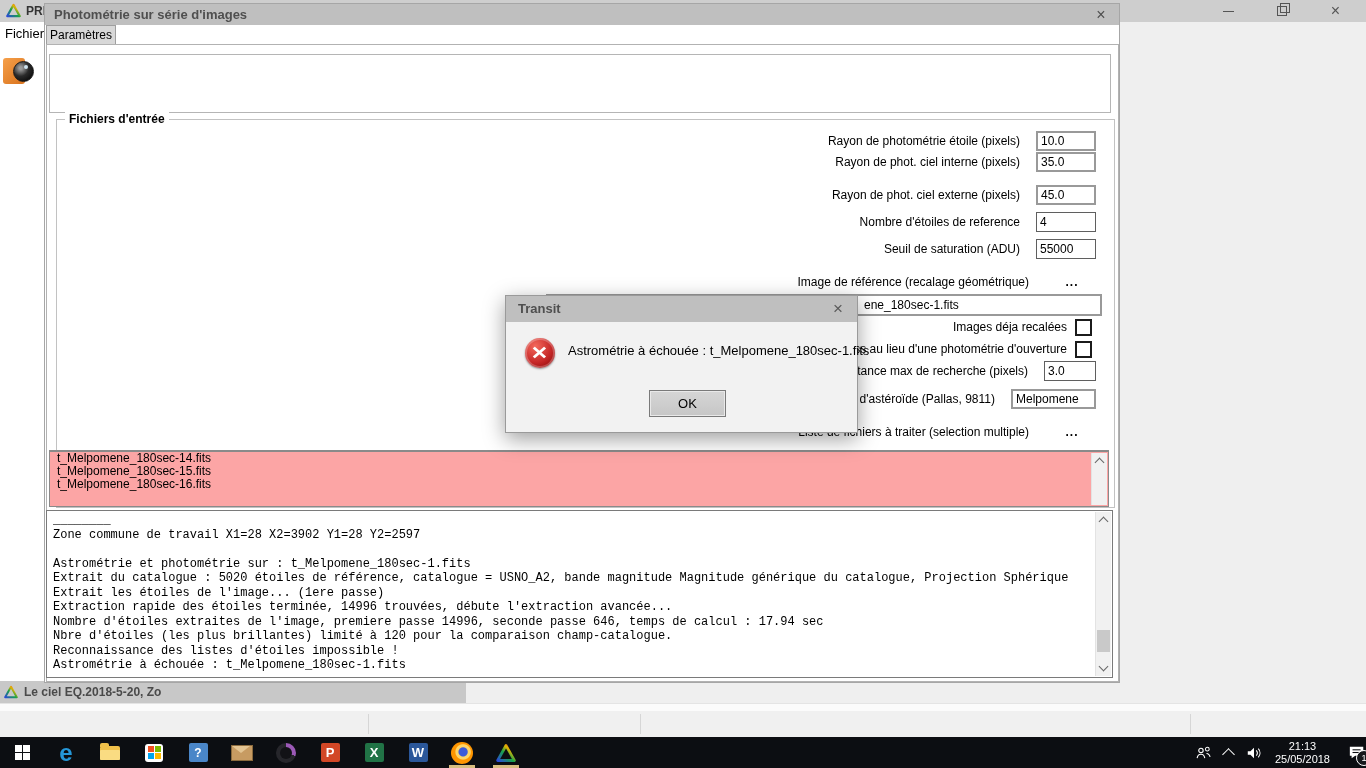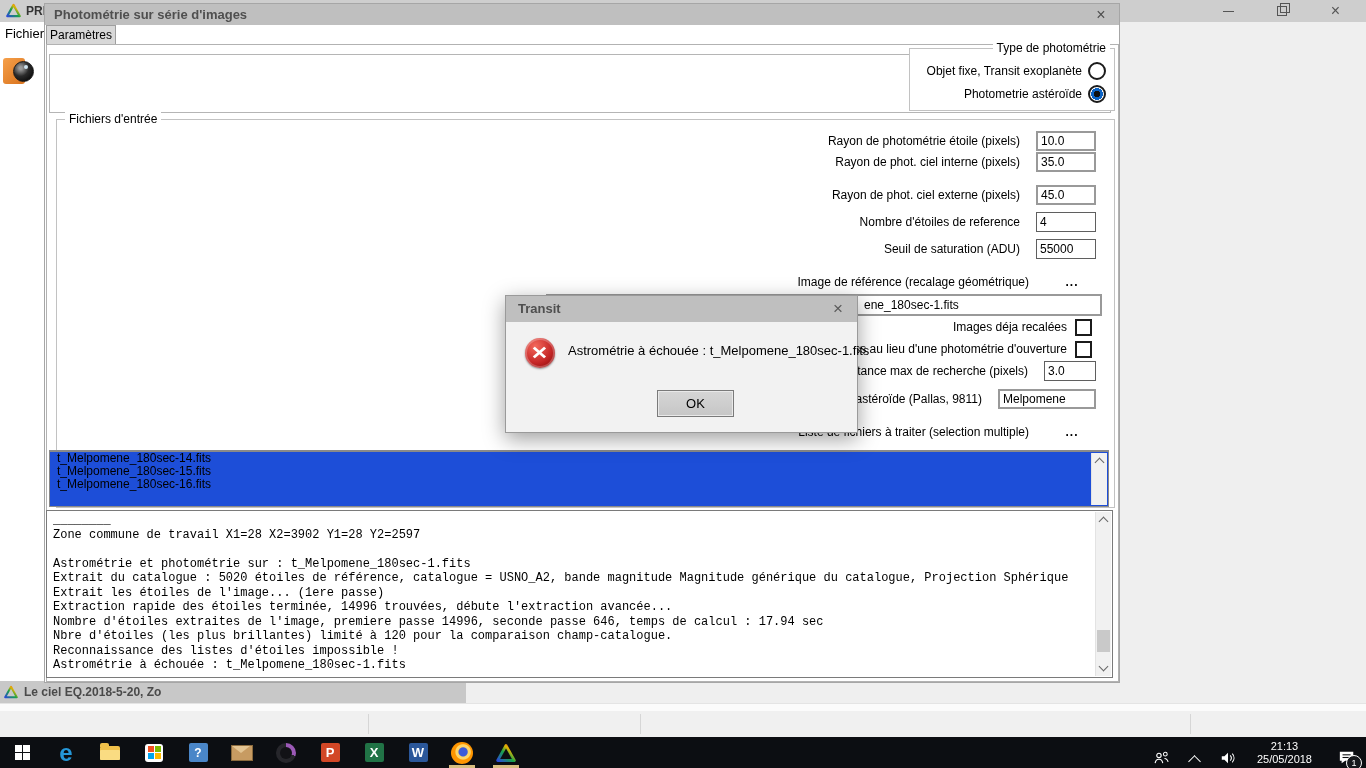--- a/index.html
+++ b/index.html
@@ -43,31 +43,31 @@
   #top-box{left:4px;top:50px;width:1060px;height:57px;border:1px solid #b5b5b5;background:#fff;}
   .group{border:1px solid #c2c2c2;background:#fff;}
   .legend{position:absolute;top:-8px;background:#fff;padding:0 4px;font-size:12px;white-space:nowrap;}
   #type-group{left:864px;top:44px;width:204px;height:61px;}
   #type-group .legend{right:4px;}
   .radio-row{position:absolute;right:8px;height:16px;display:flex;align-items:center;gap:6px;}
   .radio-label{white-space:nowrap;font-size:12px;}
   .radio{width:14px;height:14px;border:2px solid #1b1b1b;border-radius:50%;background:#fff;box-sizing:content-box;}
   .radio.checked{background:radial-gradient(circle,#101010 0 3px,#0b63c5 3px 6px,#fff 6px);}
   #files-group{left:11px;top:115px;width:1057px;height:387px;}
-  #files-group .legend{left:8px;}
+  #files-group .legend{left:8px;font-weight:bold;}
   .frow{position:absolute;right:23px;height:20px;display:flex;align-items:center;gap:16px;}
   .rlabel{white-space:nowrap;font-size:12px;}
   .tbox{height:20px;box-sizing:border-box;font-family:"Liberation Sans",sans-serif;font-size:12px;padding:0 3px;background:#fff;}
   .tbox.gray{border:2px solid #999;}
   .tbox.dark{border:1px solid #5f5f5f;}
   .browse{position:absolute;width:24px;text-align:center;font-weight:bold;letter-spacing:1px;font-size:12px;}
   .chk-row{position:absolute;height:16px;display:flex;align-items:center;gap:8px;}
   .checkbox{width:13px;height:13px;border:2px solid #1b1b1b;background:#fff;}
   
-  #file-list{left:4px;top:446px;width:1060px;height:57px;border:1px solid #8a8a8a;border-top:2px solid #8a8a8a;box-sizing:border-box;background:#1d4ed8;overflow:hidden;}
+  #file-list{left:4px;top:446px;width:1060px;height:57px;border:1px solid #8a8a8a;border-top:2px solid #8a8a8a;box-sizing:border-box;background:#fca5a5;overflow:hidden;}
   .list-item{padding-left:7px;font-size:12px;line-height:13px;white-space:nowrap;}
   .vscroll{position:absolute;top:1px;right:1px;bottom:1px;width:15px;background:#f1f1f1;border-left:1px solid #e3e3e3;}
   .sb-arrow{position:absolute;left:4px;width:6px;height:6px;border-left:1px solid #666;border-top:1px solid #666;}
   .sb-up{top:6px;transform:rotate(45deg);}
   .sb-down{bottom:6px;transform:rotate(225deg);}
   .sb-thumb{position:absolute;left:1px;width:13px;background:#c9c9c9;}
   
   #log-box{left:1px;top:506px;width:1067px;height:168px;border:1px solid #7a7a7a;box-sizing:border-box;background:#fff;overflow:hidden;}
   #log-pre{margin:0;padding:2px 20px 2px 6px;font-family:"Liberation Mono",monospace;font-size:12px;line-height:14.5px;white-space:pre;}
   
@@ -76,42 +76,42 @@
   #err-titlebar{left:0;top:0;width:100%;height:26px;background:#bfbfbf;}
   #err-title{left:12px;top:5px;font-size:13px;font-weight:bold;color:#4f4f4f;}
   #err-close{right:6px;top:2px;width:26px;height:22px;display:flex;align-items:center;justify-content:center;font-size:17px;color:#5a5a5a;}
   #err-icon{left:19px;top:42px;width:30px;height:30px;border-radius:50%;
             background:radial-gradient(circle at 35% 28%,#ff7b6e,#d械 45%,#8f0000 95%);
             background:radial-gradient(circle at 35% 28%,#f4695c,#c62828 55%,#7e0000 100%);
             box-shadow:inset 0 0 0 2px rgba(255,255,255,.25), 0 1px 2px rgba(0,0,0,.4);
             display:flex;align-items:center;justify-content:center;}
   #err-x{color:#fff;font-weight:bold;font-size:18px;line-height:18px;transform:scaleX(1.15);}
   #err-msg{left:62px;top:47px;font-size:13px;color:#000;white-space:nowrap;}
-  #err-ok{left:151px;top:94px;width:77px;height:27px;background:linear-gradient(#d6d6d6,#c6c6c6);
+  #err-ok{left:143px;top:94px;width:77px;height:27px;background:linear-gradient(#d6d6d6,#c6c6c6);
           border:1px solid #7a7a7a;box-shadow:inset 0 0 0 1px #e9e9e9;box-sizing:border-box;
           display:flex;align-items:center;justify-content:center;font-size:13px;}
   
   #taskbar{left:0;top:737px;width:1366px;height:31px;background:#0c0e12;display:flex;align-items:center;z-index:100;}
   .tb-item{width:44px;height:31px;display:flex;align-items:center;justify-content:center;position:relative;flex:0 0 auto;}
   .active-line{position:absolute;bottom:0;left:9px;width:26px;height:3px;background:#d8bd7f;}
   .start-grid{display:grid;grid-template-columns:7px 7px;grid-template-rows:7px 7px;gap:1px;}
   .start-grid div{background:#fff;}
   .edge-e{color:#2597d8;font-size:24px;font-weight:bold;line-height:24px;}
   .folder{width:20px;height:14px;background:#f0c04a;border-radius:2px;position:relative;}
   .folder::before{content:"";position:absolute;left:0;top:-3px;width:9px;height:4px;background:#f0c04a;border-radius:2px 2px 0 0;}
   .folder::after{content:"";position:absolute;left:0;bottom:0;width:20px;height:10px;background:#fadc82;border-radius:1px;}
   .store{width:18px;height:18px;background:#fff;border-radius:3px;display:grid;grid-template-columns:6px 6px;grid-template-rows:6px 6px;gap:1px;align-content:center;justify-content:center;}
   .letter-sq{width:19px;height:19px;border-radius:2px;color:#fff;font-weight:bold;font-size:13px;display:flex;align-items:center;justify-content:center;}
   .mailbox{width:20px;height:14px;background:#c79b62;border:1px solid #8a6a3d;position:relative;}
   .mailbox::before{content:"";position:absolute;left:0;top:0;border-left:9px solid transparent;border-right:9px solid transparent;border-top:7px solid #e3c492;}
   .dial{width:20px;height:20px;border-radius:50%;background:conic-gradient(#9b59b6 0 30%,#26262b 30% 100%);display:flex;align-items:center;justify-content:center;}
   .dial-inner{width:12px;height:12px;border-radius:50%;background:#121216;}
   .firefox{width:22px;height:22px;border-radius:50%;
            background:radial-gradient(circle at 55% 45%,#3b5bdb 0 24%,#ffd567 30% 42%,#ff9500 48% 78%,#e66000 100%);}
-  #tray{margin-left:auto;display:flex;align-items:flex-end;gap:20px;padding-right:10px;color:#fff;}
+  #tray{margin-left:auto;display:flex;align-items:center;gap:12px;color:#fff;}
   .tray-item{display:flex;align-items:center;justify-content:center;position:relative;}
   .chevron-up{width:8px;height:8px;border-left:1.5px solid #fff;border-top:1.5px solid #fff;transform:rotate(45deg);margin-top:4px;}
   #clock{text-align:center;font-size:11px;line-height:13px;color:#fff;}
   #badge{position:absolute;right:-6px;bottom:-5px;width:14px;height:14px;border-radius:50%;background:#16181c;border:1px solid #fff;
          color:#fff;font-size:9px;display:flex;align-items:center;justify-content:center;}
 </style>
 </head>
 <body>
 
 <svg width="0" height="0" style="position:absolute">
@@ -154,31 +154,20 @@
 
 <div class="abs" id="dlg">
   <div class="abs" id="dlg-titlebar">
     <span class="abs" id="dlg-title">Photométrie sur série d'images</span>
     <span class="abs" id="dlg-close">×</span>
   </div>
   <div class="abs" id="dlg-tab">Paramètres</div>
   <div class="abs" id="dlg-page"></div>
   <div class="abs" id="top-box"></div>
 
-  <div class="abs group" id="type-group">
-    <span class="legend">Type de photométrie</span>
-    <div class="radio-row" style="top:14px">
-      <span class="radio-label">Objet fixe, Transit exoplanète</span>
-      <span class="radio"></span>
-    </div>
-    <div class="radio-row" style="top:37px">
-      <span class="radio-label">Photometrie astéroïde</span>
-      <span class="radio checked"></span>
-    </div>
-  </div>
 
   <div class="abs group" id="files-group">
     <span class="legend">Fichiers d'entrée</span>
   </div>
 
   <div class="frow" style="top:127px">
     <span class="rlabel">Rayon de photométrie étoile (pixels)</span>
     <input class="tbox gray" style="width: 60px;" value="10.0">
   </div>
   <div class="frow" style="top:148px">
@@ -210,21 +199,21 @@
     <span class="rlabel">Gauss au lieu d'une photométrie d'ouverture</span>
     <span class="checkbox"></span>
   </div>
 
   <div class="frow" style="top:357px">
     <span class="rlabel">Distance max de recherche (pixels)</span>
     <input class="tbox dark" style="width: 52px;" value="3.0">
   </div>
   <div class="frow" style="top:385px">
     <span class="rlabel">Nom d'astéroïde (Pallas, 9811)</span>
-    <input class="tbox gray" style="width: 98px;" value="Melpomene">
+    <input class="tbox gray" style="width: 85px;" value="Melpomene">
   </div>
 
   <span class="abs rlabel" style="right:90px;top:421px">Liste de fichiers à traiter (selection multiple)</span>
   <span class="abs browse" style="right:35px;top:421px">...</span>
 
   <div class="abs" id="file-list">
     <div class="list-item">t_Melpomene_180sec-14.fits</div>
     <div class="list-item">t_Melpomene_180sec-15.fits</div>
     <div class="list-item">t_Melpomene_180sec-16.fits</div>
     <div class="vscroll">

